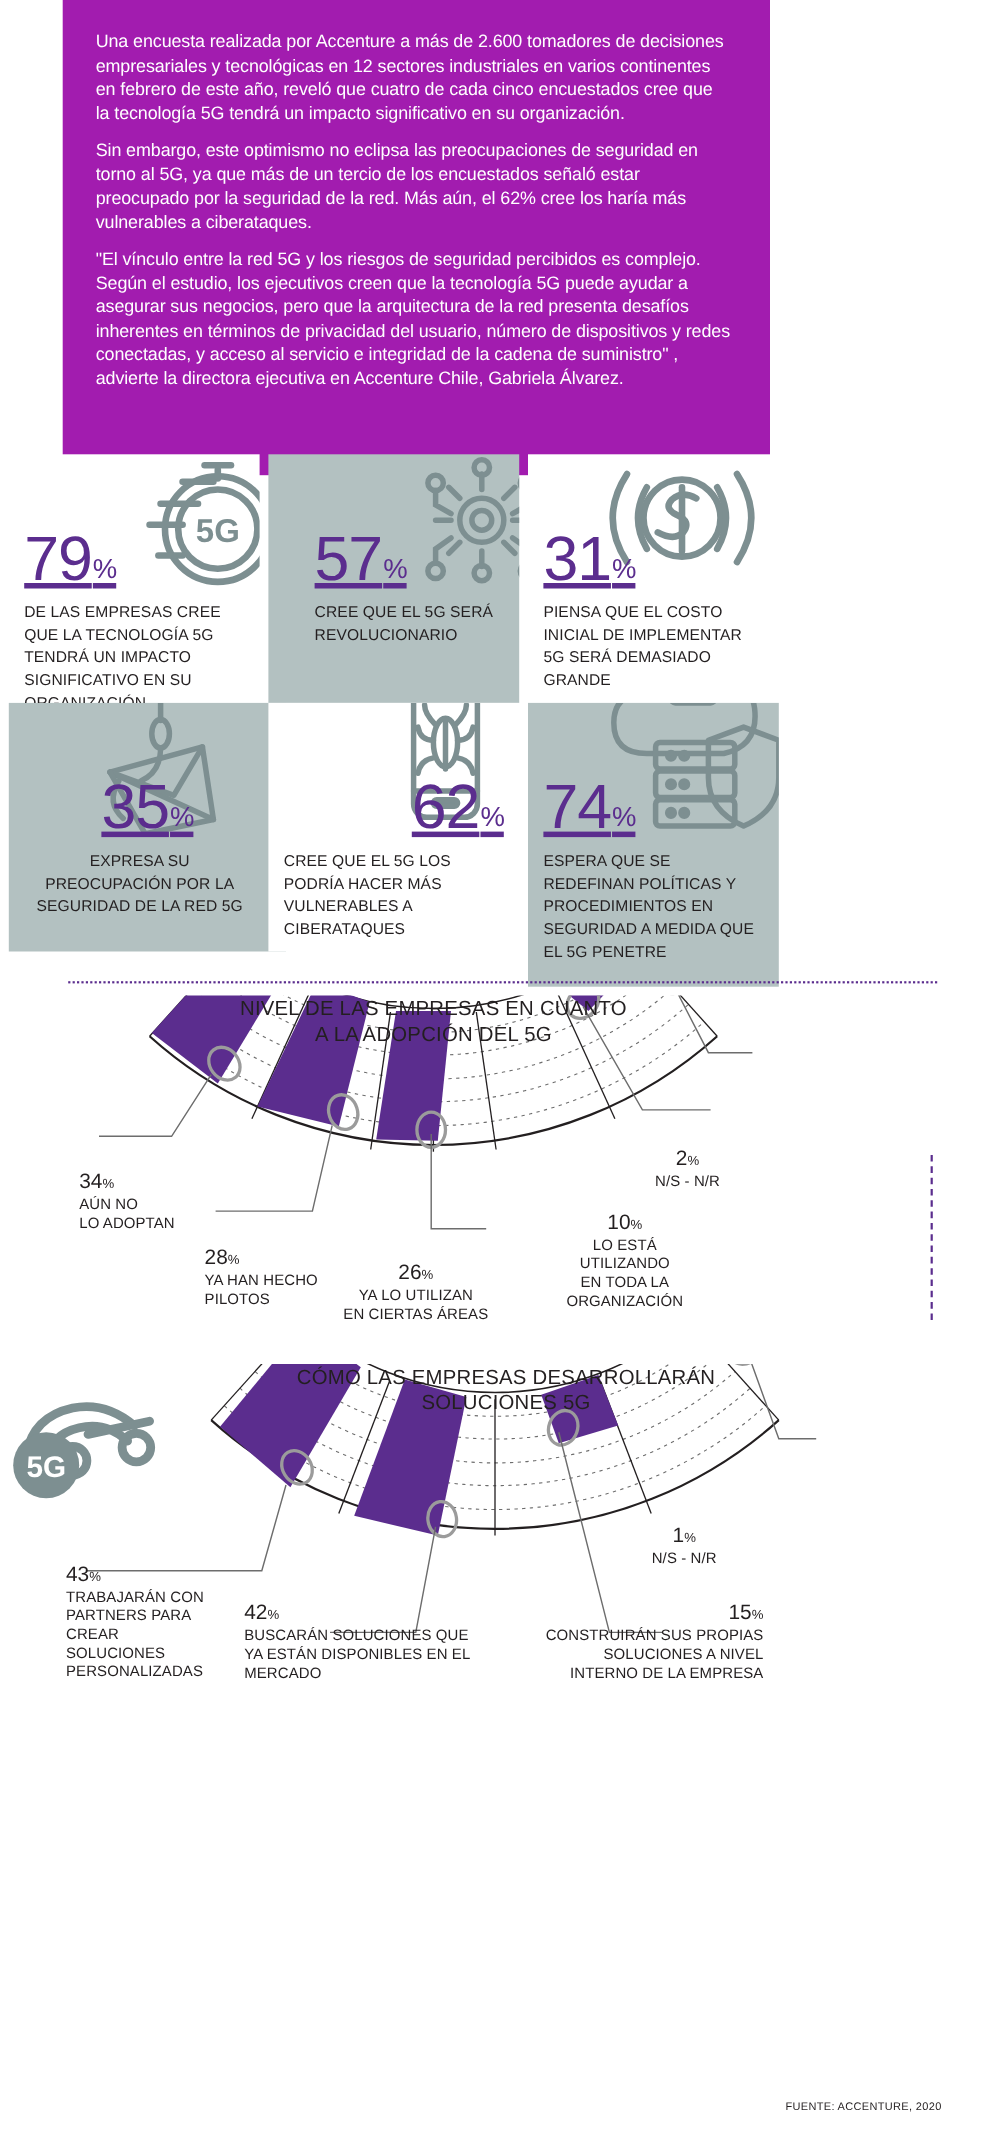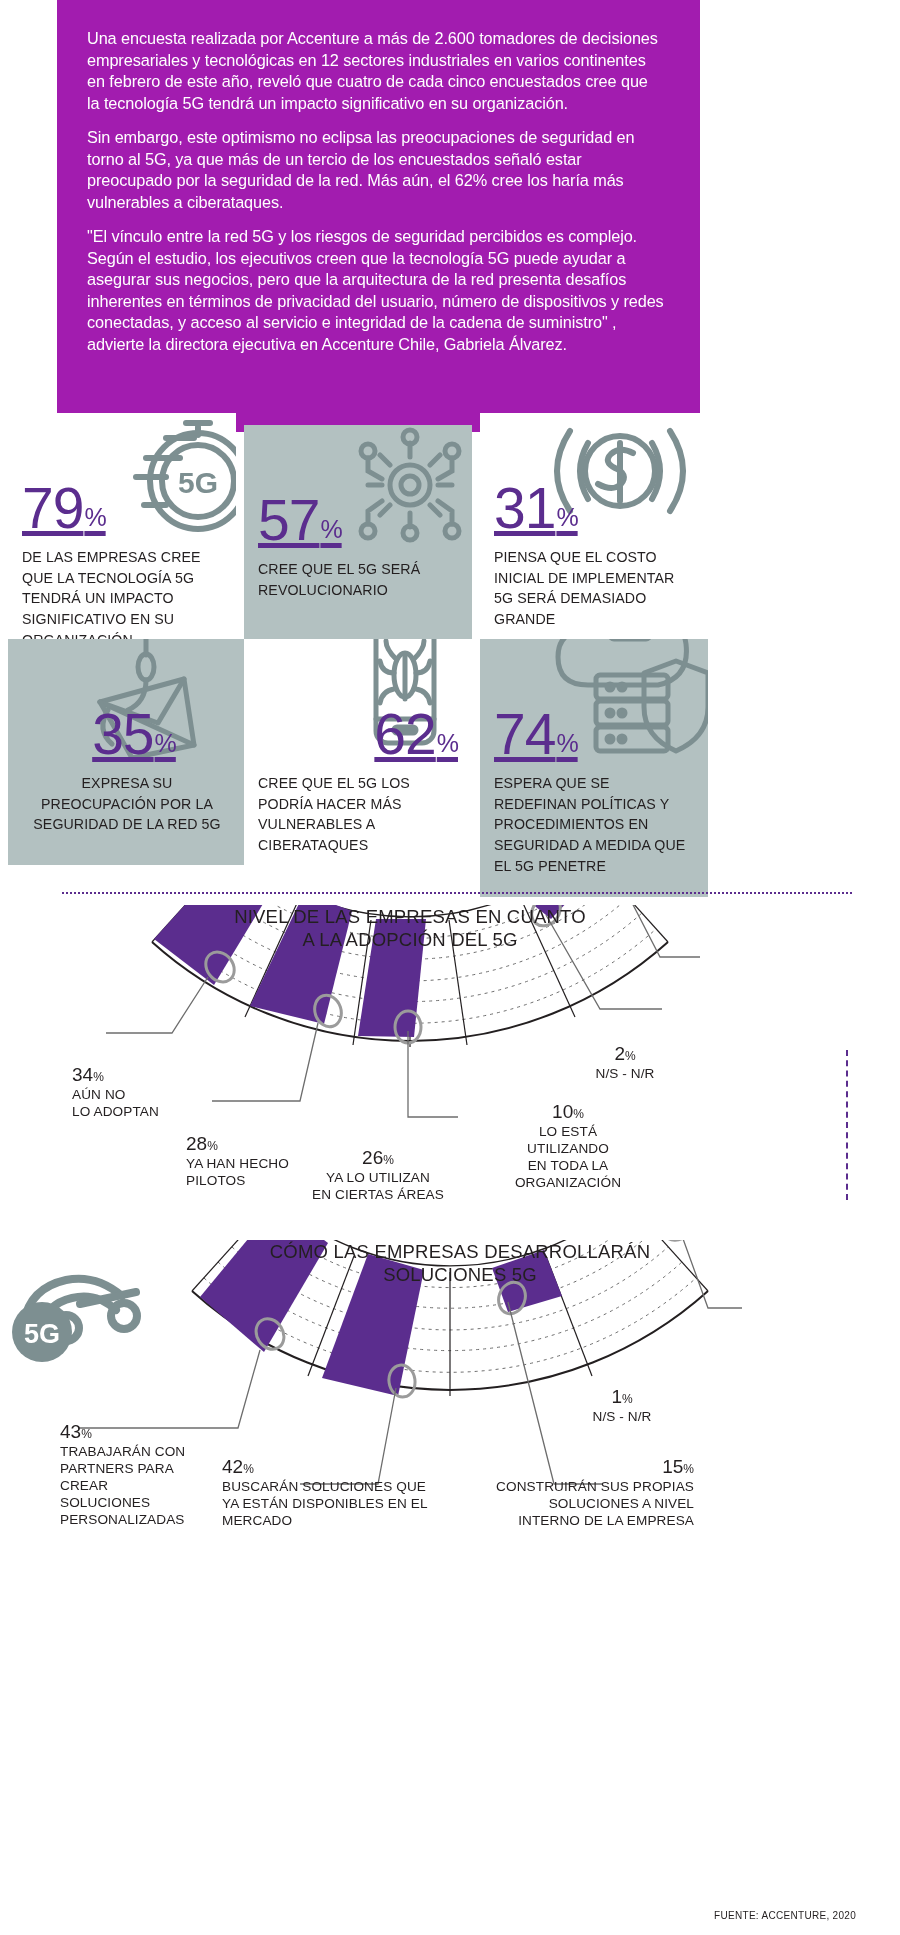--- a/index.html
+++ b/index.html
@@ -154,21 +154,21 @@
           <text x="82" y="80" font-family="'Liberation Sans',sans-serif" font-size="30" fill="#7d8f91" text-anchor="middle" font-weight="600">5G</text>
         </svg>
       </span>
       <div style="margin-top:50px;">
         <span class="stat-num"><span>79</span><span class="pct">%</span></span>
       </div>
       <div class="stat-label">DE LAS EMPRESAS CREE QUE LA TECNOLOGÍA 5G TENDRÁ UN IMPACTO SIGNIFICATIVO EN SU ORGANIZACIÓN</div>
     </div>
   </div>
 
-  <div class="stat-card gray" style="left:236px; top:12px; width:228px; height:226px;">
+  <div class="stat-card gray" style="left:236px; top:0px; width:228px; height:226px;padding-left:28px;">
     <div class="stat-inner">
       <span class="stat-icon" style="left:110px; top:2px;">
         <svg width="112" height="116" viewBox="0 0 112 116">
           <g fill="none" stroke="#7d8f91" stroke-width="5" stroke-linecap="round">
             <circle cx="56" cy="58" r="20"></circle>
             <circle cx="56" cy="58" r="9"></circle>
             <path d="M56 30 L56 16 M56 86 L56 100 M28 58 L14 58 M84 58 L98 58
                      M36 38 L26 28 M76 38 L86 28 M36 78 L26 88 M76 78 L86 88"></path>
             <circle cx="56" cy="10" r="7"></circle>
             <circle cx="14" cy="24" r="7"></circle>
@@ -283,21 +283,21 @@
         <span class="stat-num"><span>74</span><span class="pct">%</span></span>
       </div>
       <div class="stat-label">ESPERA QUE SE REDEFINAN POLÍTICAS Y PROCEDIMIENTOS EN SEGURIDAD A MEDIDA QUE EL 5G PENETRE</div>
     </div>
   </div>
 </div>
 
 <div class="divider"></div>
 <div class="divider-v"></div>
 
-<div class="fan-chart" style="left:60px; top:905px; width:790px; height:310px;">
+<div class="fan-chart" style="left:44px; top:905px; width:790px; height:310px;">
 
   <div class="chart-title" style="top:0px; left:0; width:700px;">
     <div>NIVEL DE LAS EMPRESAS EN CUANTO</div>
     <div>A LA ADOPCIÓN DEL 5G</div>
   </div>
 
   <svg width="790" height="310" viewBox="0 0 790 310" style="position:absolute;left:0;top:0;">
     <defs>
       <clipPath id="fanclip1">
         <path d="M350 -520 m-500 0 a500 500 0 0 0 1000 0 Z"></path>

